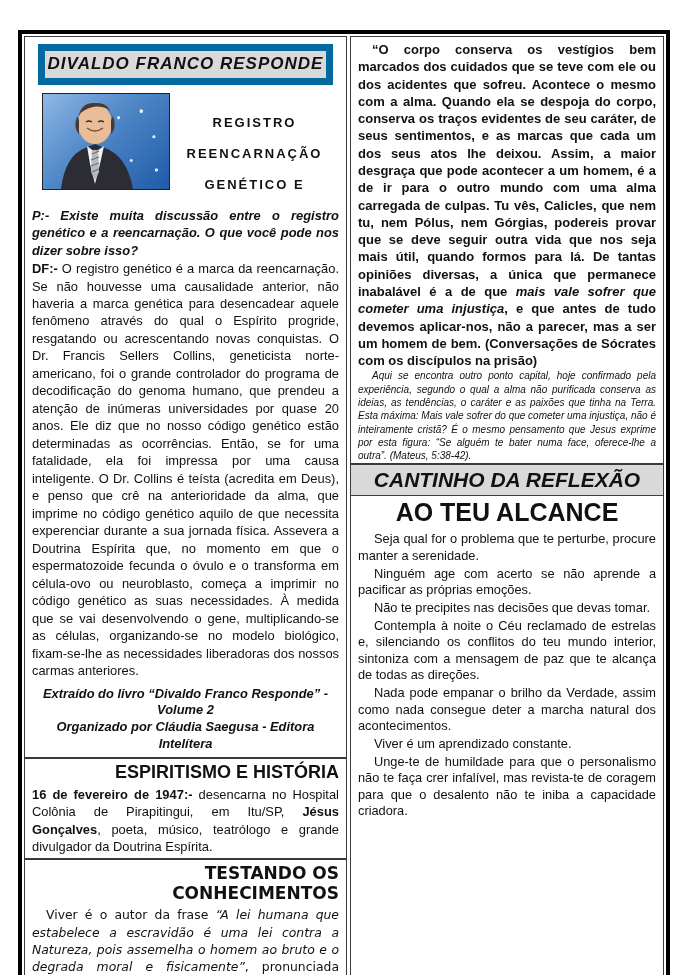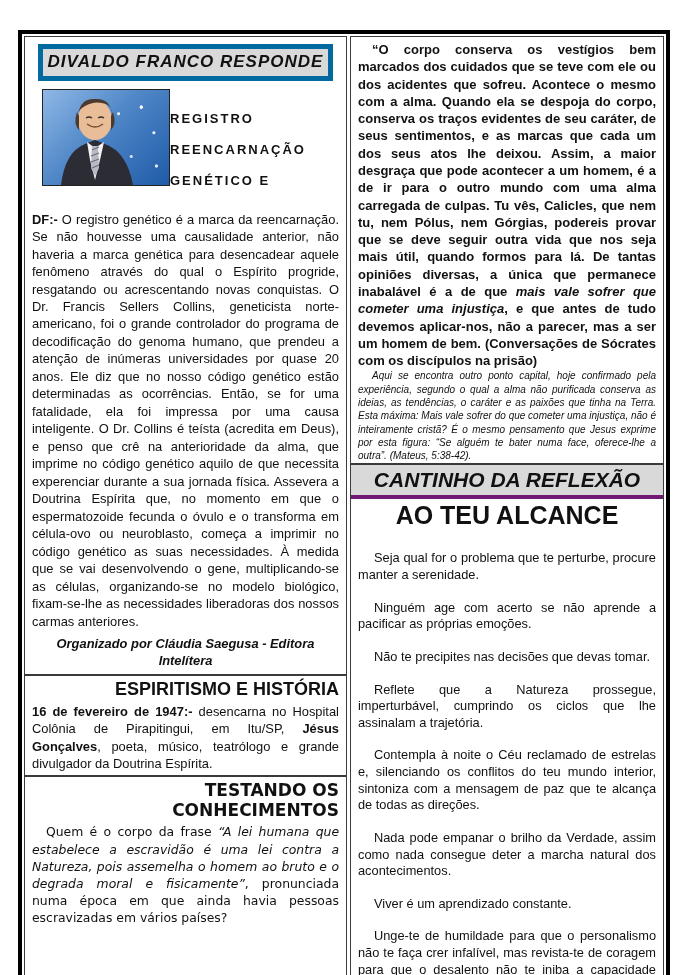--- a/index.html
+++ b/index.html
@@ -19,63 +19,63 @@
     border:4px solid #000;padding:2px;background:#fff;
   }
   .columns{display:flex;gap:3px;align-items:stretch;}
   .col{border:1px solid #3c3c3c;background:#fff;}
   .col-left{width:323px;padding:5px 7px 4px 7px;}
   .col-right{flex:1;padding:4px 7px 4px 7px;display:flex;flex-direction:column;}
   .double-rule{height:2px;border-top:1px solid var(--rule);border-bottom:1px solid var(--rule);margin:3px -7px;}
 
   
   .gray-bar{
-    background:var(--bar-bg);border:5px solid #0369a1;
+    background:var(--bar-bg);border:7px solid #0369a1;
     text-align:center;font-weight:bold;font-style:italic;
     font-size:17px;letter-spacing:1px;padding:3px 0 4px 0;margin:2px 6px 8px 6px;
   }
   .photo-row{display:flex;align-items:flex-start;margin:2px 0 6px 10px;}
   .photo{
     width:128px;height:97px;border:1px solid #222;flex:0 0 auto;
     background:
       radial-gradient(circle at 78% 18%,rgba(255,255,255,.95) 0 1.5px,transparent 2px),
       radial-gradient(circle at 88% 45%,rgba(255,255,255,.9) 0 1px,transparent 2px),
       radial-gradient(circle at 70% 70%,rgba(255,255,255,.8) 0 1px,transparent 2px),
       radial-gradient(circle at 60% 25%,rgba(255,255,255,.9) 0 1px,transparent 2px),
       radial-gradient(circle at 90% 80%,rgba(255,255,255,.85) 0 1.2px,transparent 2px),
       linear-gradient(135deg,#8fb8e6 0%,#4f87c7 45%,#1f5aa8 100%);
     position:relative;overflow:hidden;
   }
   .portrait-title{
-    flex:1;font-weight:bold;font-size:13px;
+    flex:1;text-align:center;font-weight:bold;font-size:13px;
     letter-spacing:2px;line-height:2.4;padding-top:14px;
   }
   .qa{font-size:12.9px;line-height:1.355;text-align:justify;}
   .qa .question{font-weight:bold;font-style:italic;}
-  .qa .answer{margin-top:14px;}
+  .qa .answer{margin-top:1px;}
   .qa .speaker{font-weight:bold;}
   .source-note{font-weight:bold;font-style:italic;text-align:center;font-size:12.9px;line-height:1.3;margin:6px 0 4px 0;}
   .section-header{font-weight:bold;font-size:18px;text-align:right;margin:2px 0 3px 0;}
   .historia-text{font-size:12.9px;line-height:1.35;text-align:justify;margin-bottom:3px;}
   .testando{font-family:"DejaVu Sans",sans-serif;}
   .testando .question{font-size:12.4px;line-height:1.38;text-align:justify;text-indent:14px;margin:2px 0 5px 0;}
   .testando .question .quote{font-style:italic;}
 
   
   .kardec-header{font-weight:bold;font-size:17px;text-align:center;margin:1px 0 2px 0;}
   .kardec-quote{font-weight:bold;font-size:13px;line-height:1.33;text-align:justify;text-indent:14px;}
   .kardec-quote .inline-italic{font-style:italic;}
   .kardec-p2{font-weight:normal;font-style:italic;font-size:10px;line-height:1.33;text-align:justify;text-indent:14px;}
   .kardec-source{font-weight:bold;font-style:italic;font-size:11px;text-align:center;line-height:1.3;margin:5px 0 4px 0;}
   .cantinho-bar{
     background:var(--bar-bg);text-align:center;font-weight:bold;font-style:italic;
-    font-size:21px;padding:3px 0;margin:0 -7px 2px -7px;border-bottom:4px solid #701a75;
+    font-size:21px;padding:3px 0;margin:0 -7px 2px -7px;border-bottom:1px solid #701a75;
   }
   .cantinho-sub{font-weight:bold;font-size:25px;text-align:center;margin:0 0 4px 0;}
-  .cantinho-paras p{font-size:12.8px;line-height:1.3;text-align:justify;text-indent:16px;margin:16px 0 1px 0;}
+  .cantinho-paras p{font-size:12.8px;line-height:1.3;text-align:justify;text-indent:16px;margin:0 0 1px 0;}
 </style>
 </head>
 <body>
 
 <div class="page-frame">
   <div class="columns">
 
     <div class="col col-left">
       <div class="gray-bar">DIVALDO FRANCO RESPONDE</div>
 
@@ -95,37 +95,39 @@
           </svg>
         </div>
         <div class="portrait-title">
           <div>REGISTRO</div>
           <div>REENCARNAÇÃO</div>
           <div>GENÉTICO E</div>
         </div>
       </div>
 
       <div class="qa">
+        <div class="question">P:- Existe muita discussão entre o registro genético e a reencarnação.  O que você pode nos dizer sobre isso?</div>
         <div class="answer"><span class="speaker">DF:-</span><span> O registro genético é a marca da reencarnação. Se não houvesse uma causalidade anterior, não haveria a marca genética para desencadear aquele fenômeno através do qual o Espírito progride, resgatando ou acrescentando novas conquistas. O Dr. Francis Sellers Collins, geneticista norte-americano, foi o grande controlador do programa de decodificação do genoma humano, que prendeu a atenção de inúmeras universidades por quase 20 anos. Ele diz que no nosso código genético estão determinadas as ocorrências. Então, se for uma fatalidade, ela foi impressa por uma causa inteligente. O Dr. Collins é teísta (acredita em Deus), e penso que crê na anterioridade da alma, que imprime no código genético aquilo de que necessita experenciar durante a sua jornada física. Assevera a Doutrina Espírita que, no momento em que o espermatozoide fecunda o óvulo e o transforma em célula-ovo ou neuroblasto, começa a imprimir no código genético as suas necessidades. À medida que se vai desenvolvendo o gene, multiplicando-se as células, organizando-se no modelo biológico, fixam-se-lhe as necessidades liberadoras dos nossos carmas anteriores.</span></div>
       </div>
 
       <div class="source-note">
+        <div>Extraído do livro “Divaldo Franco Responde” - Volume 2</div>
         <div>Organizado por Cláudia Saegusa - Editora Intelítera</div>
       </div>
 
       <div class="double-rule"></div>
 
       <div class="section-header">ESPIRITISMO E HISTÓRIA</div>
       <div class="historia-text"><b>16 de fevereiro  de 1947:-</b><span> desencarna no Hospital Colônia de Pirapitingui, em Itu/SP, </span><b>Jésus Gonçalves</b><span>, poeta, músico, teatrólogo e grande divulgador da Doutrina Espírita.</span></div>
 
       <div class="double-rule"></div>
 
       <div class="testando">
         <div class="section-header" style="font-family:'DejaVu Sans',sans-serif;font-size:17px;">TESTANDO OS CONHECIMENTOS</div>
-        <div class="question"><span>Quem é o corpo da frase </span><span class="quote">“A lei humana que estabelece a escravidão é uma lei contra a Natureza, pois assemelha o homem ao bruto e o degrada moral e fisicamente”</span><span>, pronunciada numa época em que ainda havia pessoas escravizadas em vários países?</span></div>
+        <div class="question"><span>Viver é o autor da frase </span><span class="quote">“A lei humana que estabelece a escravidão é uma lei contra a Natureza, pois assemelha o homem ao bruto e o degrada moral e fisicamente”</span><span>, pronunciada numa época em que ainda havia pessoas escravizadas em vários países?</span></div>
 
       </div>
 
     </div>
 
     <div class="col col-right">
 
       <p class="kardec-quote"><span>“O corpo conserva os vestígios bem marcados dos cuidados que se teve com ele ou dos acidentes que sofreu. Acontece o mesmo com a alma. Quando ela se despoja do corpo, conserva os traços evidentes de seu caráter, de seus sentimentos, e as marcas que cada um dos seus atos lhe deixou. Assim, a maior desgraça que pode acontecer a um homem, é a de ir para o outro mundo com uma alma carregada de culpas. Tu vês, Calicles, que nem tu, nem Pólus, nem Górgias, podereis provar que se deve seguir outra vida que nos seja mais útil, quando formos para lá. De tantas  opiniões diversas, a única que permanece inabalável é a de que </span><span class="inline-italic">mais vale sofrer que cometer uma injustiça</span><span>, e que antes de tudo devemos aplicar-nos, não a parecer, mas a ser um homem de bem. (Conversações  de Sócrates com os discípulos na prisão)</span></p>
       <p class="kardec-p2">Aqui se encontra outro ponto capital, hoje confirmado pela experiência, segundo o qual a alma não purificada conserva as ideias, as tendências, o caráter e as paixões que tinha na Terra. Esta máxima: Mais vale sofrer do que cometer uma injustiça, não é inteiramente cristã? É o mesmo pensamento que Jesus exprime por esta figura: “Se alguém te bater numa face, oferece-lhe a outra”. (Mateus, 5:38-42).</p>
 
@@ -136,21 +138,20 @@
       <div class="cantinho-sub">AO TEU ALCANCE</div>
 
       <div class="cantinho-paras">
 
           <p>Seja qual for o problema que te perturbe, procure manter a serenidade.</p>
 
           <p>Ninguém age com acerto se não aprende a pacificar as próprias emoções.</p>
 
           <p>Não te precipites nas decisões que devas tomar.</p>
 
-          <p>Reflete que a Natureza prossegue, imperturbável, cumprindo os ciclos que lhe assinalam a trajetória.</p>
 
           <p>Contempla à noite o Céu reclamado de estrelas e, silenciando os conflitos do teu mundo interior, sintoniza com a mensagem de paz que te alcança de todas as direções.</p>
 
           <p>Nada pode empanar o brilho da Verdade, assim como nada consegue deter a marcha natural dos acontecimentos.</p>
 
           <p>Viver é um aprendizado constante.</p>
 
           <p>Unge-te de humildade para que o personalismo não te faça crer infalível, mas revista-te de coragem para que o desalento não te iniba a capacidade criadora.</p>
 
         </div>

